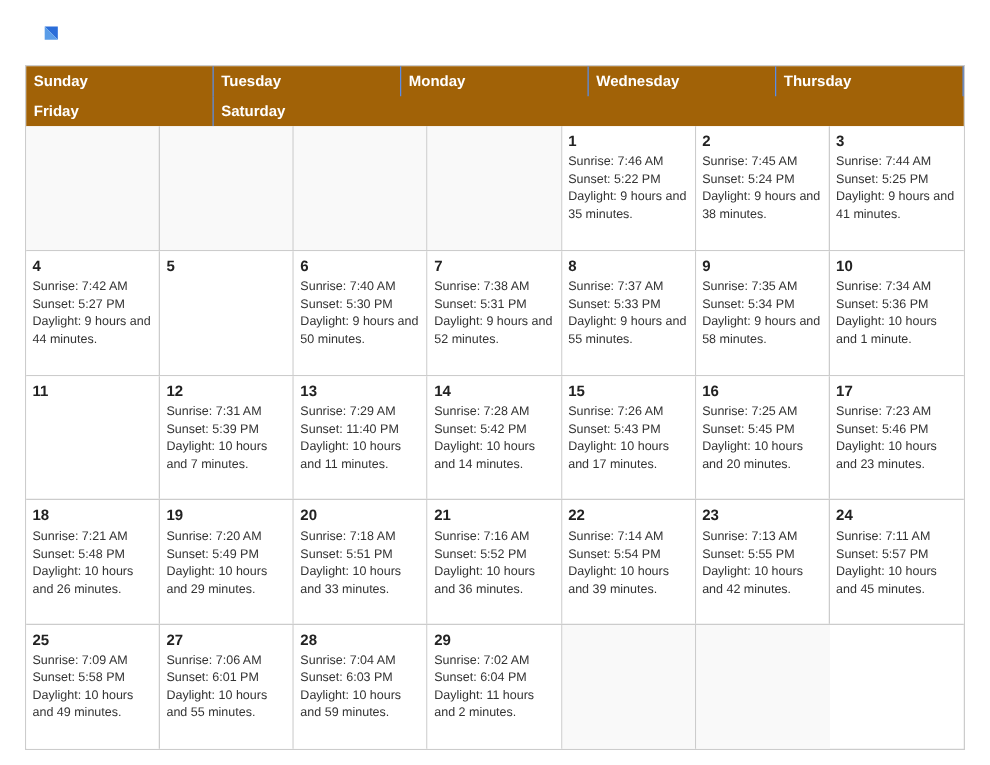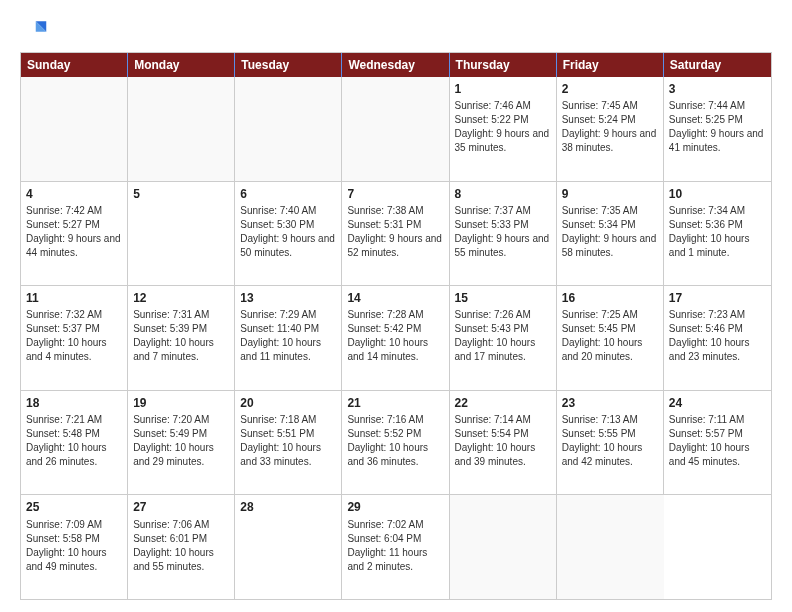--- a/index.html
+++ b/index.html
@@ -61,22 +61,22 @@
       color: #444;
     }
     .calendar {
       flex: 1;
       display: flex;
       flex-direction: column;
       border: 1px solid #ccc;
     }
     .cal-header {
       display: grid;
-      grid-template-columns: repeat(7, 1fr);
-      background: #7f1d1d;
+      grid-template-columns: repeat(5, 1fr);
+      background: #a16207;
     }
     .cal-header-cell {
       padding: 5px 6px;
       color: #fff;
       font-size: 12px;
       font-weight: bold;
       border-right: 1px solid #5a8de8;
       text-align: left;
     }
     .cal-header-cell:last-child { border-right: none; }
@@ -134,22 +134,22 @@
     </div>
     <div class="title-block">
       <div class="main-title"></div>
       <div class="subtitle"></div>
     </div>
   </div>
 
   <div class="calendar">
     <div class="cal-header">
     <div class="cal-header-cell">Sunday</div>
+        <div class="cal-header-cell">Tuesday</div>
         <div class="cal-header-cell">Monday</div>
-        <div class="cal-header-cell">Tuesday</div>
         <div class="cal-header-cell">Wednesday</div>
         <div class="cal-header-cell">Thursday</div>
         <div class="cal-header-cell">Friday</div>
         <div class="cal-header-cell">Saturday</div>
       </div>
     <div class="cal-body">
     <div class="cal-row">
           <div class="cal-cell empty"></div>
           <div class="cal-cell empty"></div>
           <div class="cal-cell empty"></div>
@@ -219,24 +219,20 @@
             <span class="day-num">10</span>
             <div class="cal-cell-inner">Sunrise: 7:34 AM
 Sunset: 5:36 PM
 Daylight: 10 hours
 and 1 minute.</div>
           </div>
         </div>
         <div class="cal-row">
           <div class="cal-cell">
             <span class="day-num">11</span>
-            <div class="cal-cell-inner">Sunrise: 7:32 AM
-Sunset: 5:37 PM
-Daylight: 10 hours
-and 4 minutes.</div>
           </div>
           <div class="cal-cell">
             <span class="day-num">12</span>
             <div class="cal-cell-inner">Sunrise: 7:31 AM
 Sunset: 5:39 PM
 Daylight: 10 hours
 and 7 minutes.</div>
           </div>
           <div class="cal-cell">
             <span class="day-num">13</span>
@@ -335,20 +331,24 @@
           </div>
           <div class="cal-cell">
             <span class="day-num">27</span>
             <div class="cal-cell-inner">Sunrise: 7:06 AM
 Sunset: 6:01 PM
 Daylight: 10 hours
 and 55 minutes.</div>
           </div>
           <div class="cal-cell">
             <span class="day-num">28</span>
+            <div class="cal-cell-inner">Sunrise: 7:04 AM
+Sunset: 6:03 PM
+Daylight: 10 hours
+and 59 minutes.</div>
           </div>
           <div class="cal-cell">
             <span class="day-num">29</span>
             <div class="cal-cell-inner">Sunrise: 7:02 AM
 Sunset: 6:04 PM
 Daylight: 11 hours
 and 2 minutes.</div>
           </div>
           <div class="cal-cell empty"></div>
           <div class="cal-cell empty"></div>

